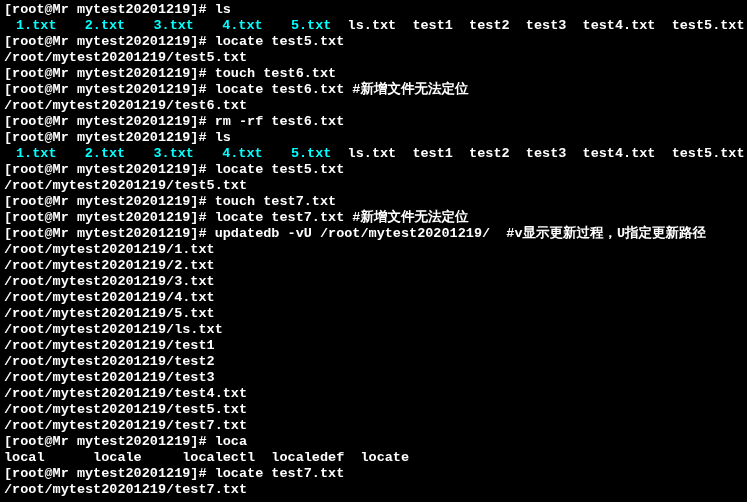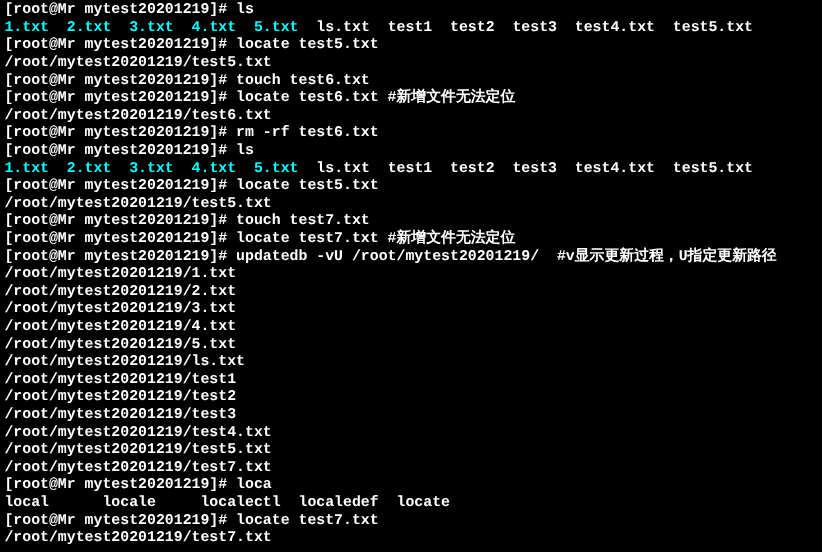--- a/index.html
+++ b/index.html
@@ -16,20 +16,20 @@
     width: 747px;
     height: 502px;
     background: #000;
     padding: 2px 4px;
     box-sizing: border-box;
     white-space: pre;
     overflow: hidden;
   }
   .line { white-space: pre; }
   .seg { white-space: pre; font-weight: bold; }
-  .cyan { color: #00ffff; font-weight: bold; }
+  .cyan { color: #00ffff; font-weight: bold; margin-left: 12px; }
   .white { color: #ffffff; }
   .b { font-weight: bold; }
 </style>
 </head>
 <body>
 
 <div id="terminal"><div class="line"><span class="seg white"></span></div><div class="line"><span class="seg white b">[root@Mr mytest20201219]# ls</span></div><div class="line"><span class="seg cyan">1.txt</span><span class="seg white">  </span><span class="seg cyan">2.txt</span><span class="seg white">  </span><span class="seg cyan">3.txt</span><span class="seg white">  </span><span class="seg cyan">4.txt</span><span class="seg white">  </span><span class="seg cyan">5.txt</span><span class="seg white">  </span><span class="seg white">ls.txt  test1  test2  test3  test4.txt  test5.txt</span></div><div class="line"><span class="seg white">[root@Mr mytest20201219]# locate test5.txt</span></div><div class="line"><span class="seg white">/root/mytest20201219/test5.txt</span></div><div class="line"><span class="seg white">[root@Mr mytest20201219]# touch test6.txt</span></div><div class="line"><span class="seg white">[root@Mr mytest20201219]# locate test6.txt #新增文件无法定位</span></div><div class="line"><span class="seg white">/root/mytest20201219/test6.txt</span></div><div class="line"><span class="seg white">[root@Mr mytest20201219]# rm -rf test6.txt</span></div><div class="line"><span class="seg white">[root@Mr mytest20201219]# ls</span></div><div class="line"><span class="seg cyan">1.txt</span><span class="seg white">  </span><span class="seg cyan">2.txt</span><span class="seg white">  </span><span class="seg cyan">3.txt</span><span class="seg white">  </span><span class="seg cyan">4.txt</span><span class="seg white">  </span><span class="seg cyan">5.txt</span><span class="seg white">  </span><span class="seg white">ls.txt  test1  test2  test3  test4.txt  test5.txt</span></div><div class="line"><span class="seg white">[root@Mr mytest20201219]# locate test5.txt</span></div><div class="line"><span class="seg white">/root/mytest20201219/test5.txt</span></div><div class="line"><span class="seg white">[root@Mr mytest20201219]# touch test7.txt</span></div><div class="line"><span class="seg white">[root@Mr mytest20201219]# locate test7.txt #新增文件无法定位</span></div><div class="line"><span class="seg white">[root@Mr mytest20201219]# updatedb -vU /root/mytest20201219/  #v显示更新过程，U指定更新路径</span></div><div class="line"><span class="seg white">/root/mytest20201219/1.txt</span></div><div class="line"><span class="seg white">/root/mytest20201219/2.txt</span></div><div class="line"><span class="seg white">/root/mytest20201219/3.txt</span></div><div class="line"><span class="seg white">/root/mytest20201219/4.txt</span></div><div class="line"><span class="seg white">/root/mytest20201219/5.txt</span></div><div class="line"><span class="seg white">/root/mytest20201219/ls.txt</span></div><div class="line"><span class="seg white">/root/mytest20201219/test1</span></div><div class="line"><span class="seg white">/root/mytest20201219/test2</span></div><div class="line"><span class="seg white">/root/mytest20201219/test3</span></div><div class="line"><span class="seg white">/root/mytest20201219/test4.txt</span></div><div class="line"><span class="seg white">/root/mytest20201219/test5.txt</span></div><div class="line"><span class="seg white">/root/mytest20201219/test7.txt</span></div><div class="line"><span class="seg white">[root@Mr mytest20201219]# loca</span></div><div class="line"><span class="seg white">local      locale     localectl  localedef  locate</span></div><div class="line"><span class="seg white">[root@Mr mytest20201219]# locate test7.txt</span></div><div class="line"><span class="seg white">/root/mytest20201219/test7.txt</span></div></div>
 
 </body></html>

